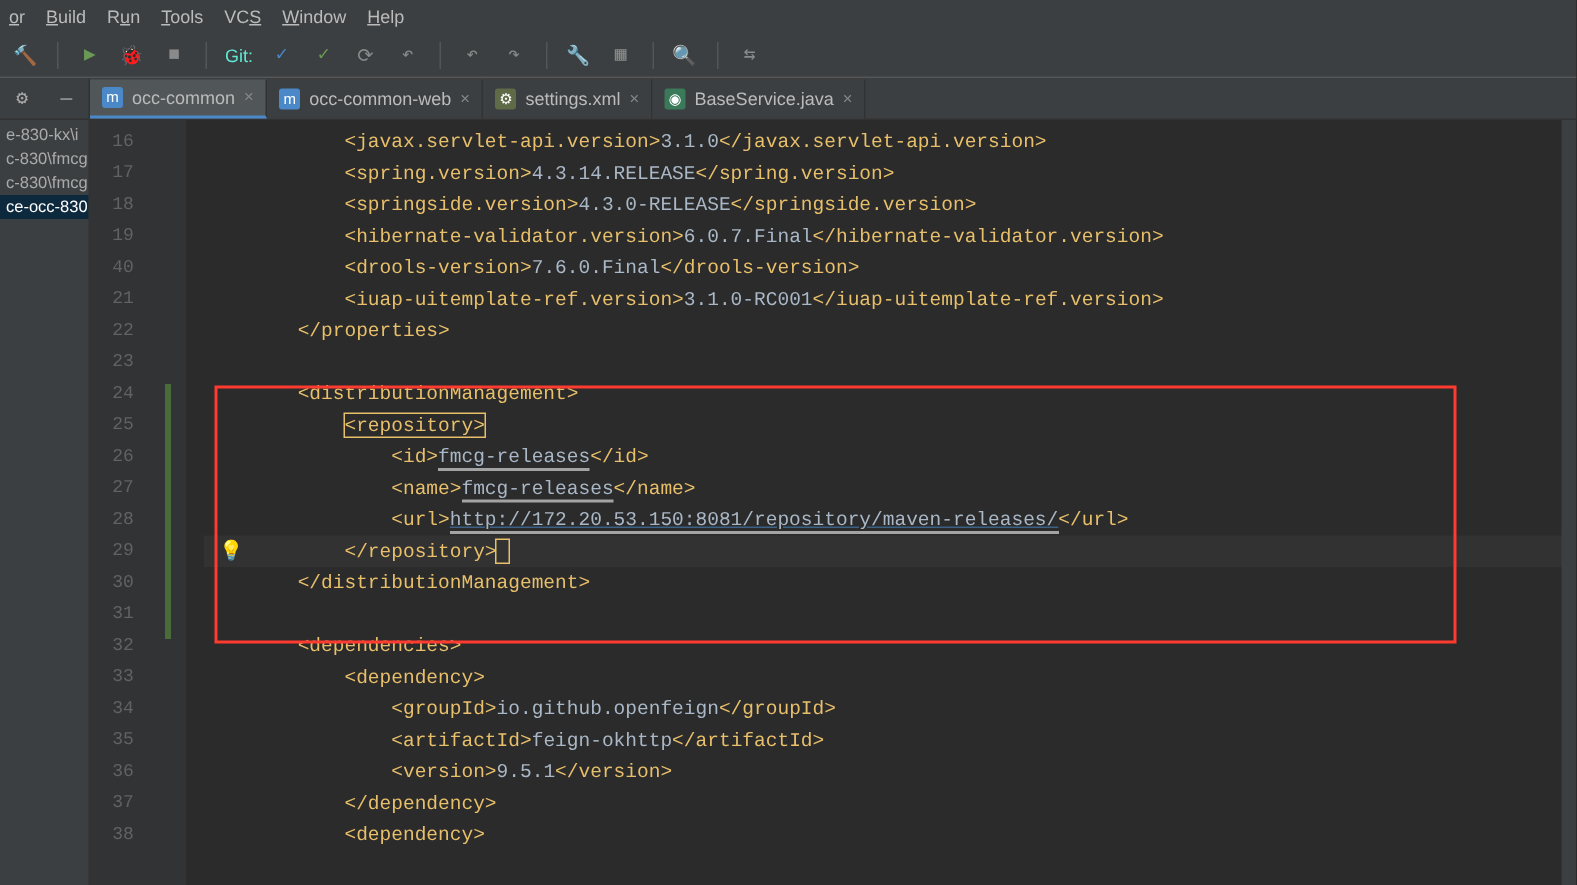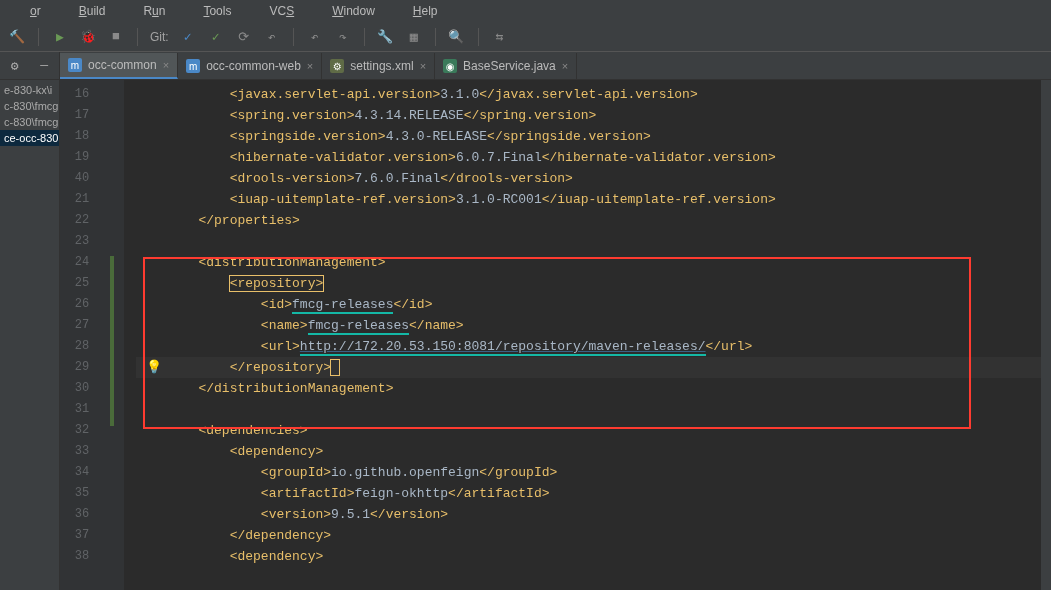--- a/index.html
+++ b/index.html
@@ -1,23 +1,23 @@
 <!DOCTYPE html>
 <html><head>
 <meta charset="utf-8">
 <style>
 * { margin:0; padding:0; box-sizing:border-box; }
 body { background:#2b2b2b; font-family:Consolas,"Courier New",monospace; font-size:13px; color:#a9b7c6; overflow:hidden; width:1051px; height:590px; }
 .menubar { background:#3c3f41; height:22px; display:flex; align-items:center; padding:0 6px; gap:14px; color:#bbb; font-family:sans-serif; font-size:12px; }
-.menubar span { cursor:default;margin-left:24px; }
+.menubar span { cursor:default; }
 .menubar span u { text-decoration:underline; }
 .toolbar { background:#3c3f41; height:30px; border-bottom:1px solid #555; display:flex; align-items:center; padding:0 8px; gap:10px; color:#8a8a8a; }
 .toolbar .sep { width:1px; height:18px; background:#555; margin:0 2px; }
 .toolbar .tb-item { width:18px; height:18px; display:flex; align-items:center; justify-content:center; font-size:13px; }
-.toolbar .git-label { font-family:sans-serif; font-size:12px; color:#a3a3a3; }
+.toolbar .git-label { font-family:sans-serif; font-size:12px; color:#5eead4; }
 .main { display:flex; height:calc(100% - 52px); }
 .leftcol { width:60px; background:#3c3f41; border-right:1px solid #323232; display:flex; flex-direction:column; }
 .leftcol .top-icons { height:28px; display:flex; align-items:center; justify-content:space-around; border-bottom:1px solid #323232; color:#aaa; }
 .proj-tree { font-family:sans-serif; font-size:11px; color:#aaa; padding-top:2px; }
 .proj-tree div { padding:2px 4px; white-space:nowrap; overflow:hidden; }
 .proj-tree .sel { background:#0d293e; color:#fff; }
 .editor-area { flex:1; display:flex; flex-direction:column; position:relative; }
 .tabs { background:#3c3f41; height:28px; display:flex; align-items:flex-end; border-bottom:1px solid #323232; }
 .tab { height:26px; background:#3c3f41; color:#bbb; font-family:sans-serif; font-size:12px; display:flex; align-items:center; padding:0 8px; gap:6px; border-right:1px solid #323232; }
 .tab.active { background:#515658; border-bottom:2px solid #4a88c7; }
@@ -26,21 +26,21 @@
 .code-wrap { flex:1; display:flex; background:#2b2b2b; position:relative; overflow:hidden; }
 .gutter { width:50px; background:#313335; color:#606366; text-align:center; padding:4px 6px 0 0; font-size:12px; line-height:21px; }
 .fold-gutter { width:14px; background:#313335; position:relative; }
 .code { flex:1; padding:4px 0 0 12px; font-size:13px; line-height:21px; white-space:pre; position:relative; }
 .code .line { height:21px; }
 .current-line { background:#323232; }
 .tag { color:#e8bf6a; }
 .val { color:#a9b7c6; }
 .url { text-decoration:underline; text-decoration-color:#3b6185; }
 .highlight-box { position:absolute; border:2px solid #ff3b30; pointer-events:none; }
-.highlight-red-line { border-bottom:2px solid #14b8a6; }
+.highlight-red-line { border-bottom:2px solid #a3a3a3; }
 .caret-box { outline:1px solid #e8bf6a; }
 .bulb { position:absolute; color:#f0c000; font-size:13px; }
 .watermark { position:absolute; right:12px; bottom:12px; font-family:sans-serif; font-size:13px; color:#cfcfcf; }
 .scrollbar-v { position:absolute; right:0; top:0; width:10px; height:100%; background:#3c3f41; }
 .change-marker { position:absolute; left:0; width:4px; background:#4a6b3a; }
 </style>
 </head>
 <body>
 
 <div class="menubar">

